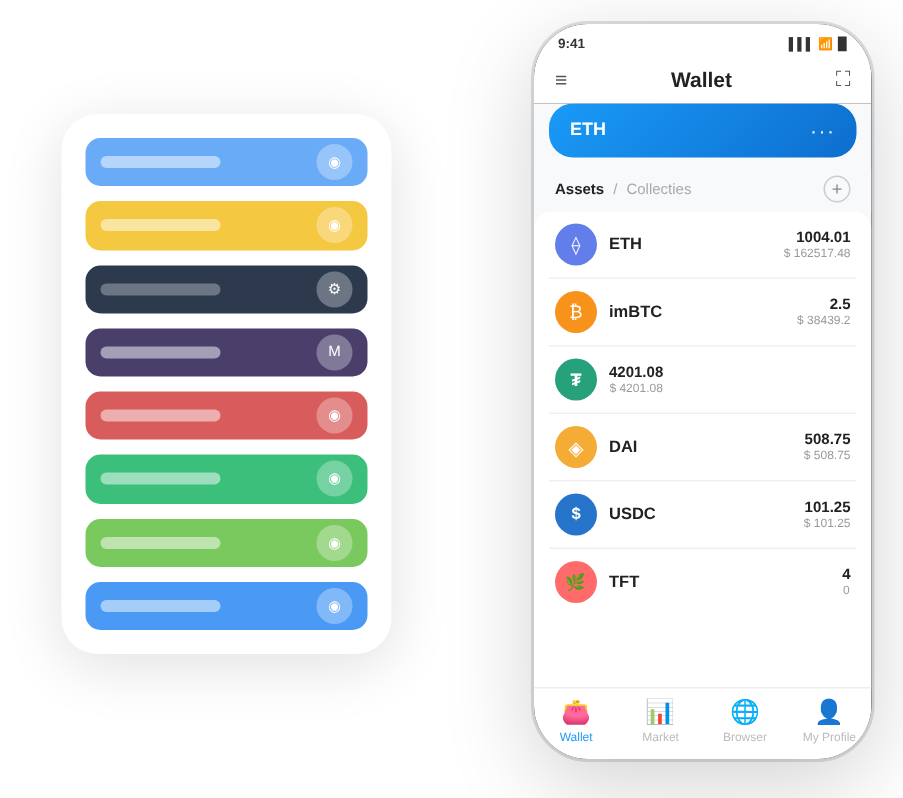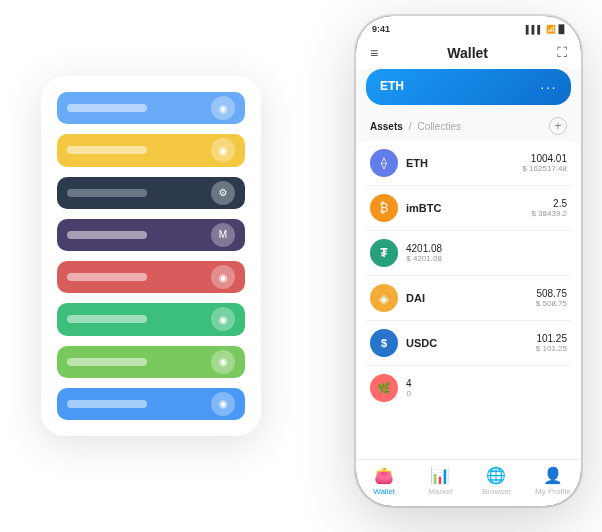--- a/index.html
+++ b/index.html
@@ -255,21 +255,21 @@
       color: #222;
       flex: 1;
     }
 
     .asset-amounts {
       text-align: right;
     }
 
     .asset-amount {
       font-size: 10px;
-      font-weight: 400;
+      font-weight: 700;
       color: #222;
     }
 
     .asset-value {
       font-size: 8px;
       color: #999;
       text-align: center;
     }
 
     
@@ -421,20 +421,21 @@
           <div class="asset-icon" style="background:#2775CA; color:white; font-size:11px; font-weight:bold;">$</div>
           <span class="asset-name">USDC</span>
           <div class="asset-amounts">
             <div class="asset-amount">101.25</div>
             <div class="asset-value">$ 101.25</div>
           </div>
         </div>
 
         <div class="asset-item">
           <div class="asset-icon" style="background:#ff6b6b; color:white; font-size:11px;">🌿</div>
+          <span class="asset-name">TFT</span>
           <div class="asset-amounts">
             <div class="asset-amount">4</div>
             <div class="asset-value">0</div>
           </div>
         </div>
 
       </div>
     </div>
 
     <div class="phone-nav">

